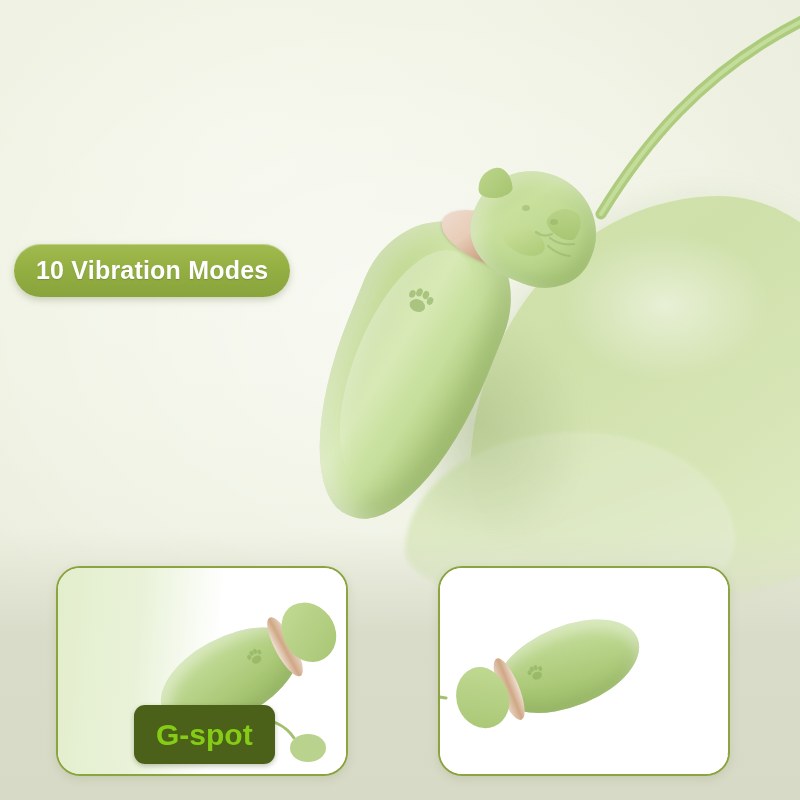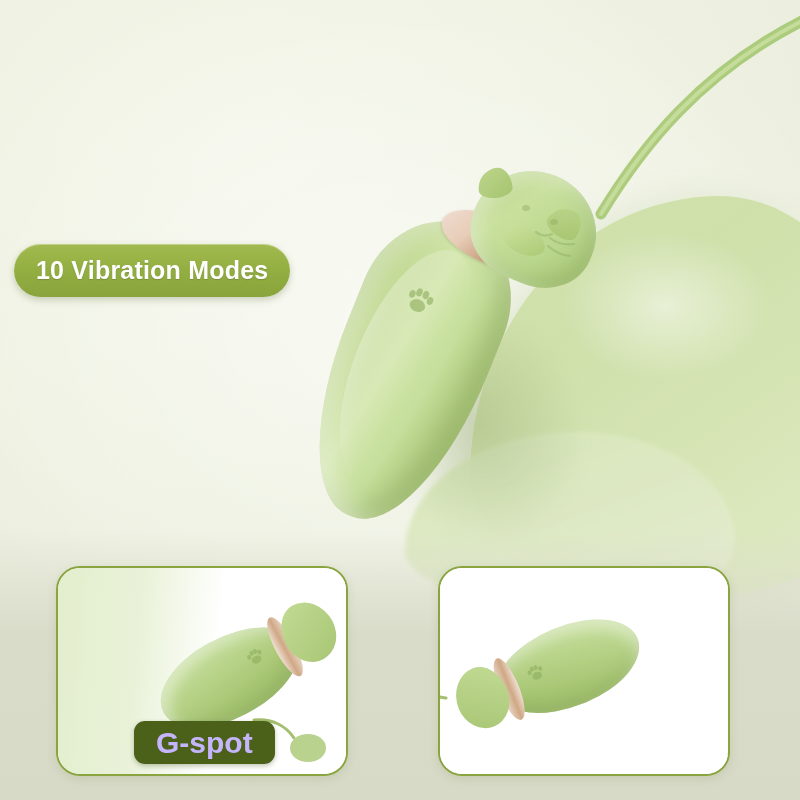--- a/index.html
+++ b/index.html
@@ -252,25 +252,25 @@
     border-radius: 46% 54% 50% 50% / 52% 52% 48% 48%;
     background: linear-gradient(150deg, #c2db95, #a8c674);
   }
   .ct-paw { position: absolute; width: 18px; height: 16px; opacity: .5; }
   .card-badge {
     position: absolute;
     bottom: 10px;
     display: flex;
     align-items: center;
     justify-content: center;
-    height: 43px;
+    height: 59px;
     padding: 0 22px;
     border-radius: 11px;
     background: #4b6019;
-    color: #c4b5fd;
+    color: #84cc16;
     font-size: 30px;
     font-weight: bold;
     white-space: nowrap;
     box-shadow: 0 2px 5px rgba(55,70,20,0.32);
     z-index: 6;
   }
   #badge-0 { left: 76px; }
 </style>
 </head>
 <body>

